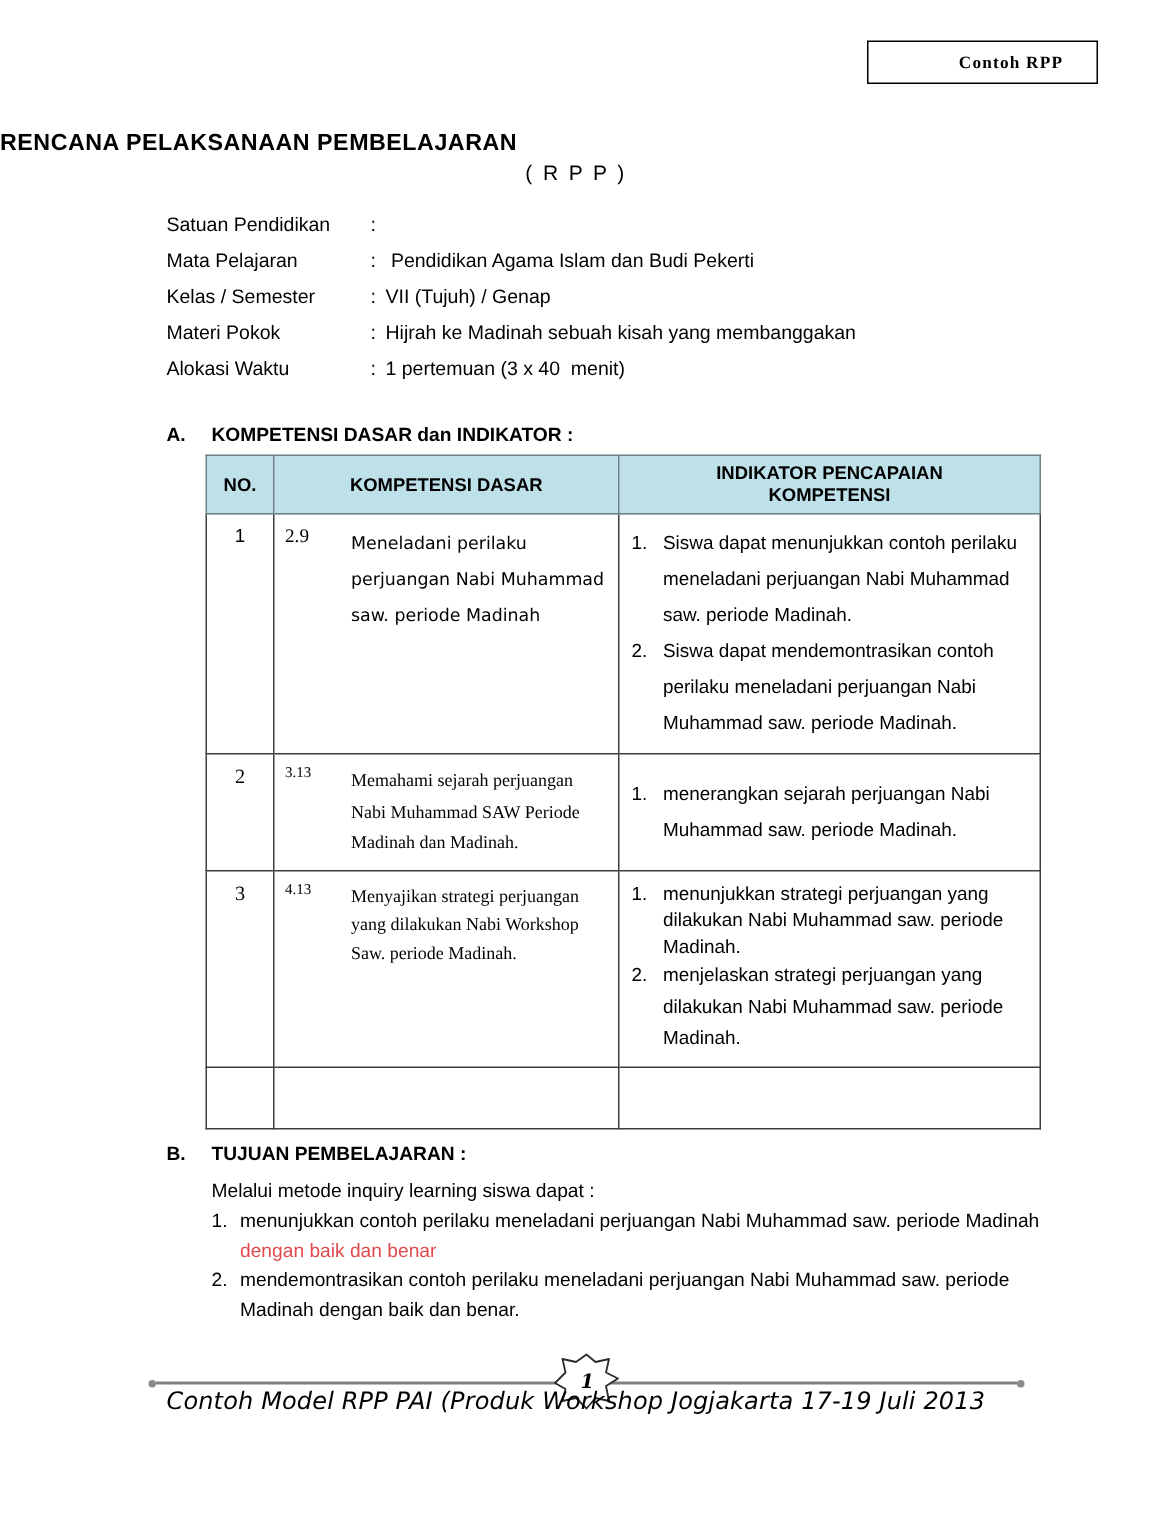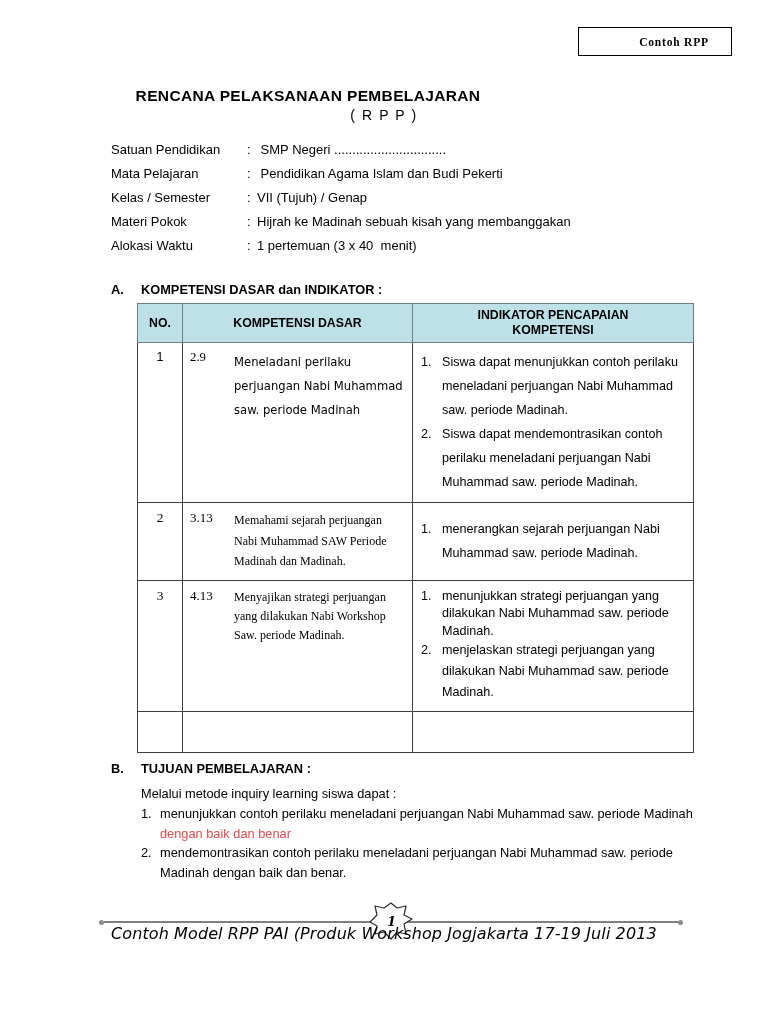--- a/index.html
+++ b/index.html
@@ -40,21 +40,20 @@
     letter-spacing: 0.8px;
     padding-left: 38px;
   }
 
   
   .doc-title {
     position: absolute;
     top: 87px;
     left: 0;
     width: 616px;
-    text-align: center;
     font-size: 15.5px;
     font-weight: bold;
     letter-spacing: 0.35px;
   }
   .doc-subtitle {
     position: absolute;
     top: 107px;
     left: 0;
     width: 768px;
     text-align: center;
@@ -135,21 +134,21 @@
   .r1 .kd-code { font-family: "Liberation Serif", serif; font-size: 12.8px; }
   .r1 .kd-text {
     font-family: "DejaVu Sans", sans-serif;
     font-size: 11.6px;
     line-height: 24px;
   }
   
   .rs .kd-code, .rs .kd-text {
     font-family: "Liberation Serif", serif;
   }
-  .rs .kd-code { font-size: 13px; }
+  .rs .kd-code { font-size: 10px; }
   .rs .kd-text { font-size: 12px; line-height: 20.5px; }
   .rs.r3 .kd-text { line-height: 19px; }
 
   
   .ind-list {
     list-style: none;
     margin: 0;
     padding: 7px 6px 8px 8px;
     font-size: 12.6px;
   }
@@ -258,21 +257,20 @@
     <span>Contoh RPP</span>
   </div>
 
   <div class="doc-title">RENCANA PELAKSANAAN PEMBELAJARAN</div>
   <div class="doc-subtitle">( R P P )</div>
 
   <div class="ident">
     <div class="ident-row">
       <span class="ident-label">Satuan Pendidikan</span>
       <span class="ident-sep">:</span>
-      <span class="ident-value"> SMP Negeri ...............................</span>
     </div>
     <div class="ident-row">
       <span class="ident-label">Mata Pelajaran</span>
       <span class="ident-sep">:</span>
       <span class="ident-value"> Pendidikan Agama Islam dan Budi Pekerti</span>
     </div>
     <div class="ident-row">
       <span class="ident-label">Kelas / Semester</span>
       <span class="ident-sep">:</span>
       <span class="ident-value">VII (Tujuh) / Genap</span>

